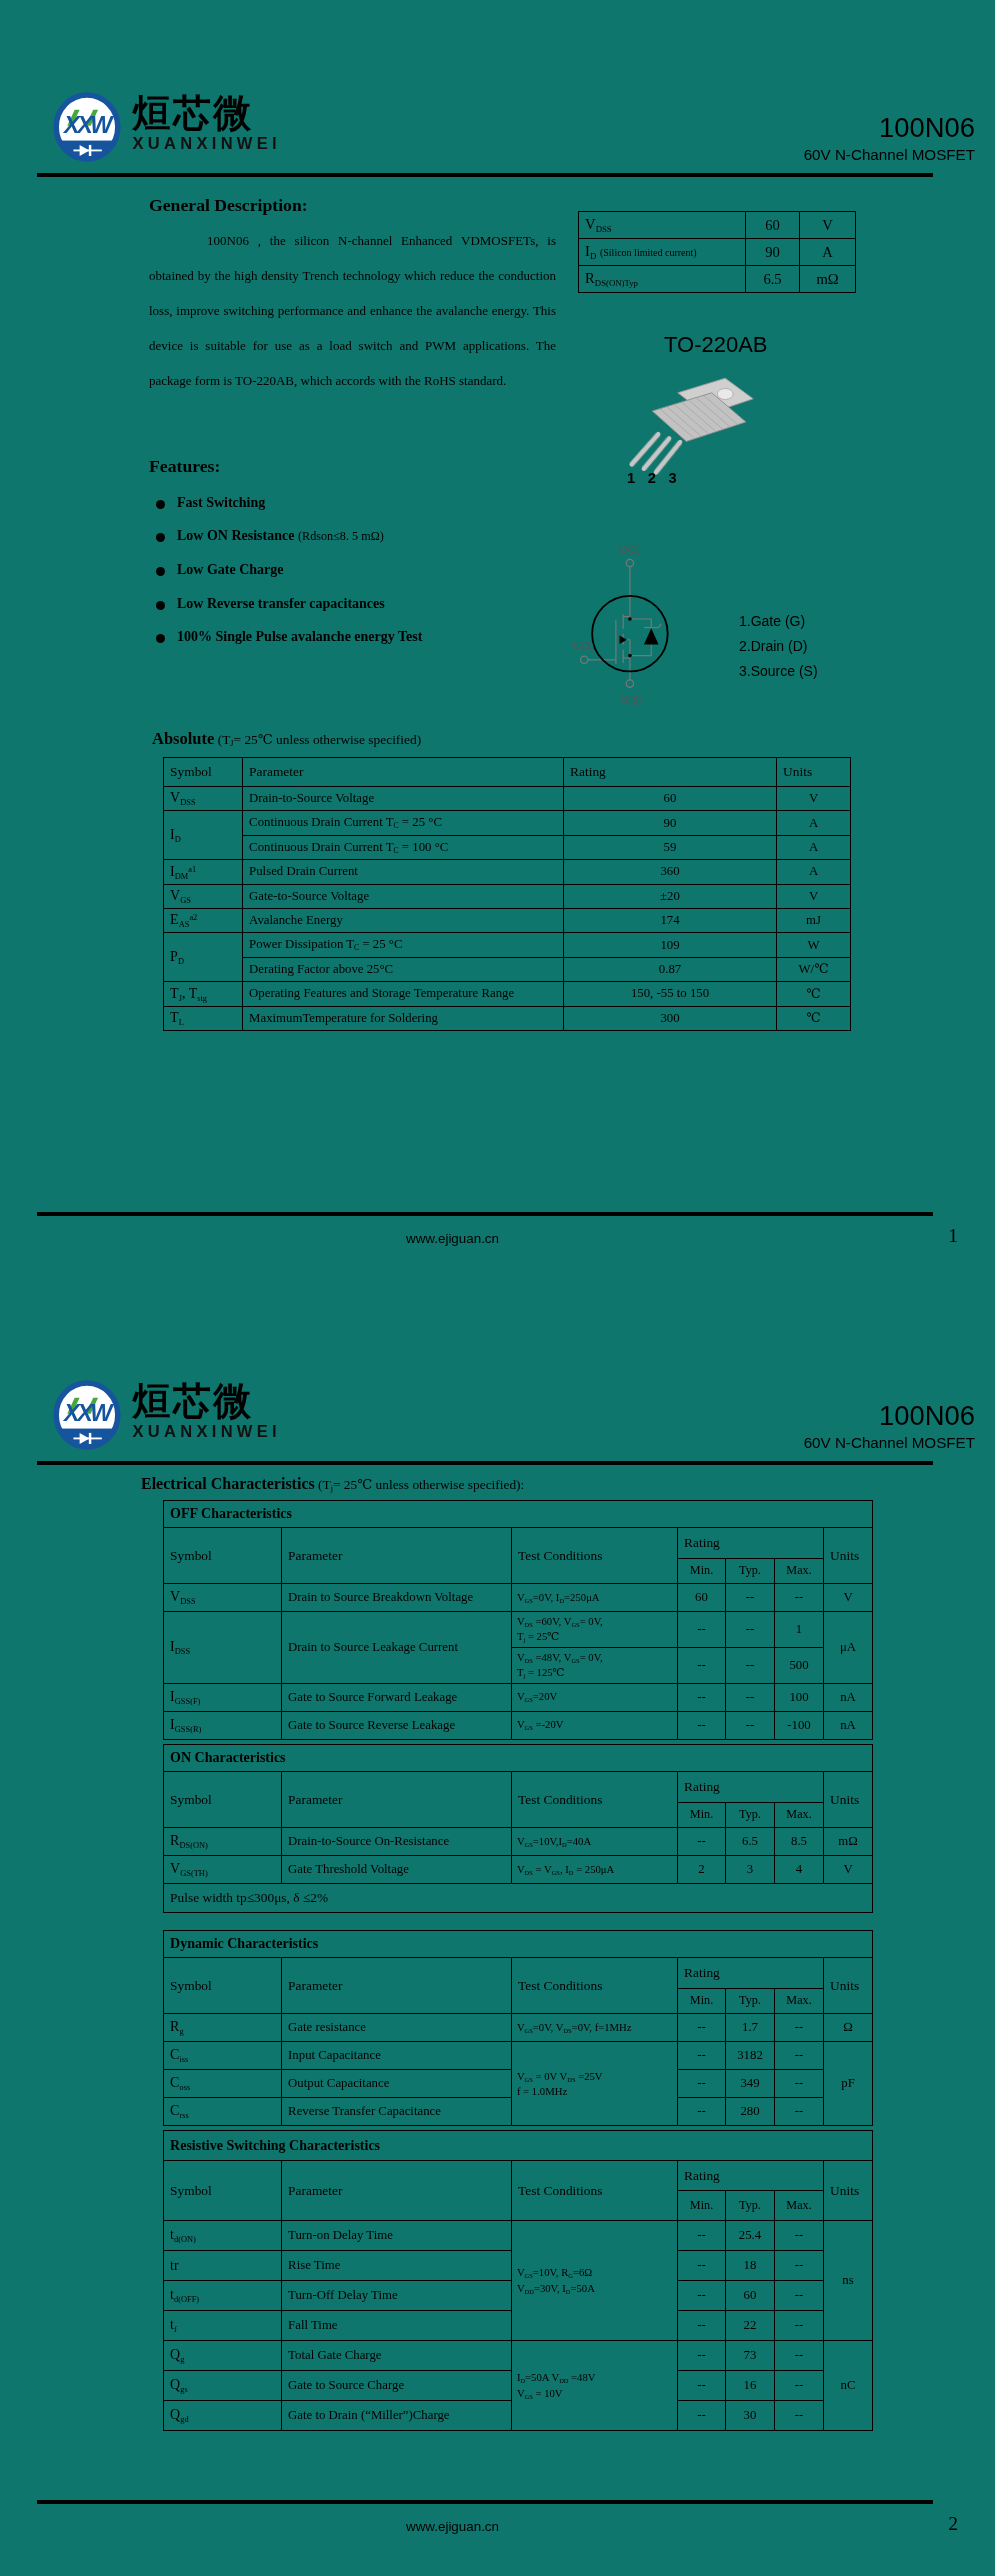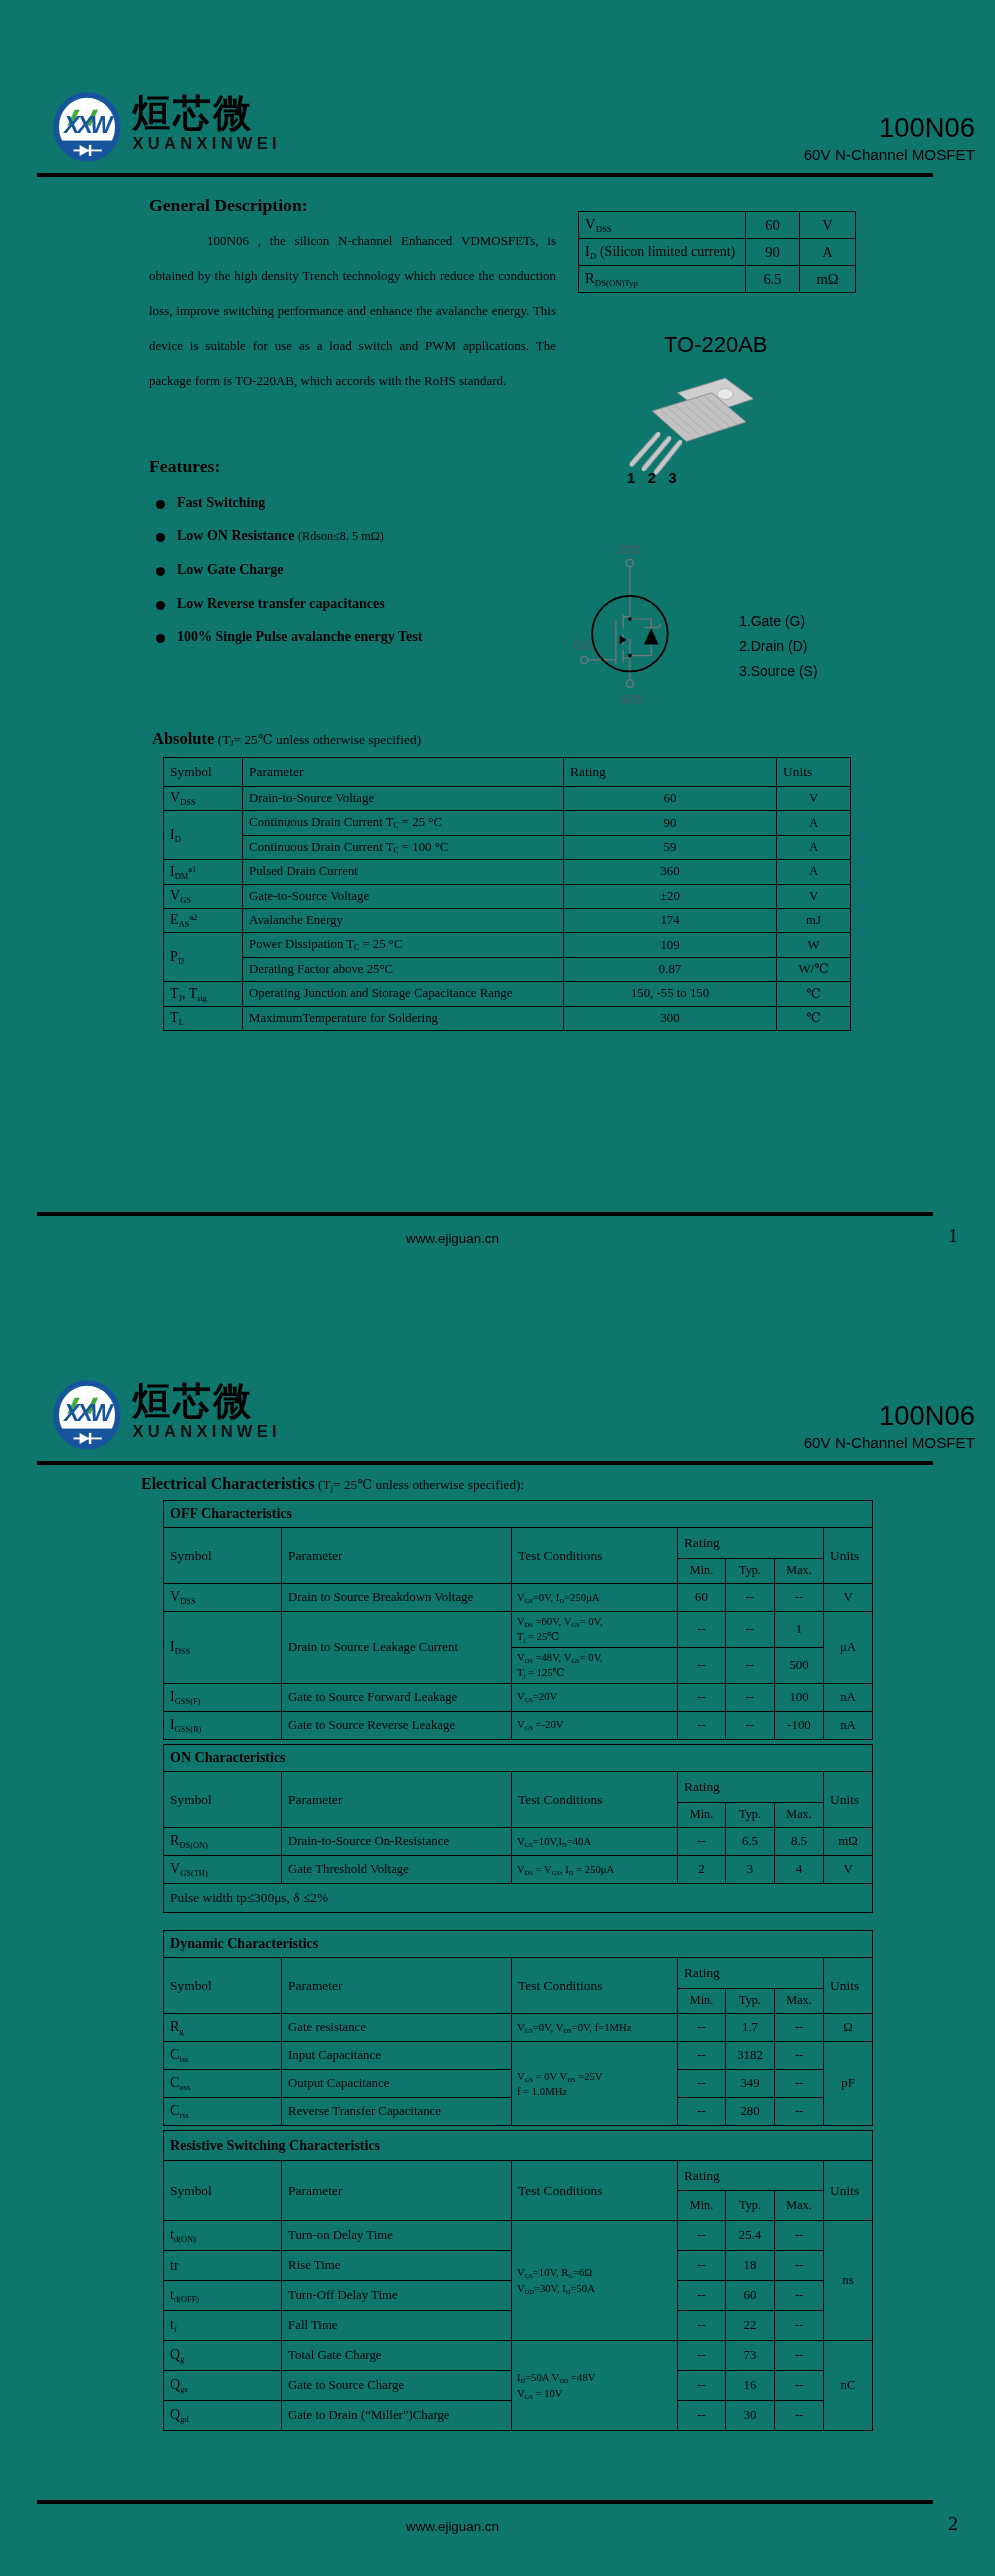--- a/index.html
+++ b/index.html
@@ -37,21 +37,21 @@
   .features li{position:relative;padding-left:28px;font-weight:bold;font-size:14px;margin-top:17.7px;}
   .features li::before{content:"";position:absolute;left:7.3px;top:4.9px;width:9.1px;height:9.1px;
                        border-radius:50%;background:#000;}
   .sfx{font-weight:normal;font-size:12.2px;}
   .apps{position:absolute;left:149px;top:642px;width:366px;}
   .apps .body{font-size:13.4px;margin:13.4px 0 0 27.4px;}
 
   .sumtable{position:absolute;left:578px;top:211px;border-collapse:collapse;table-layout:fixed;}
   .sumtable td{border:1.5px solid #000;height:26px;font-size:14.6px;padding:0 6.1px;}
   .sumtable .val,.sumtable .unit{text-align:center;}
-  .sum-note{font-size:14px;}
+  .sum-note{font-size:10px;}
 
   .pkg-name{position:absolute;left:664px;top:332px;
             font-family:"Liberation Sans","DejaVu Sans",sans-serif;font-size:22px;}
   .pkg-svg{position:absolute;left:617px;top:373px;}
   .pins{position:absolute;left:627px;top:470px;font-family:"Liberation Sans",sans-serif;
         font-weight:bold;font-size:14.6px;letter-spacing:4.3px;}
   .sym-svg{position:absolute;left:572px;top:542px;}
   .legend{position:absolute;left:739px;top:609px;font-family:"Liberation Sans",sans-serif;
           font-size:14px;line-height:25px;}
 
@@ -286,21 +286,21 @@
       <td class="num">109</td>
       <td class="units">W</td>
     </tr>
     <tr>
       <td>Derating Factor above 25°C</td>
       <td class="num">0.87</td>
       <td class="units">W/℃</td>
     </tr>
     <tr>
       <td class="sym">T<sub>J</sub>, T<sub>stg</sub></td>
-      <td>Operating Junction and Storage Capacitance Range</td>
+      <td>Operating Features and Storage Temperature Range</td>
       <td class="num">150, -55 to 150</td>
       <td class="units">℃</td>
     </tr>
     <tr>
       <td class="sym">T<sub>L</sub></td>
       <td>MaximumTemperature for Soldering</td>
       <td class="num">300</td>
       <td class="units">℃</td>
     </tr>
   </tbody>

